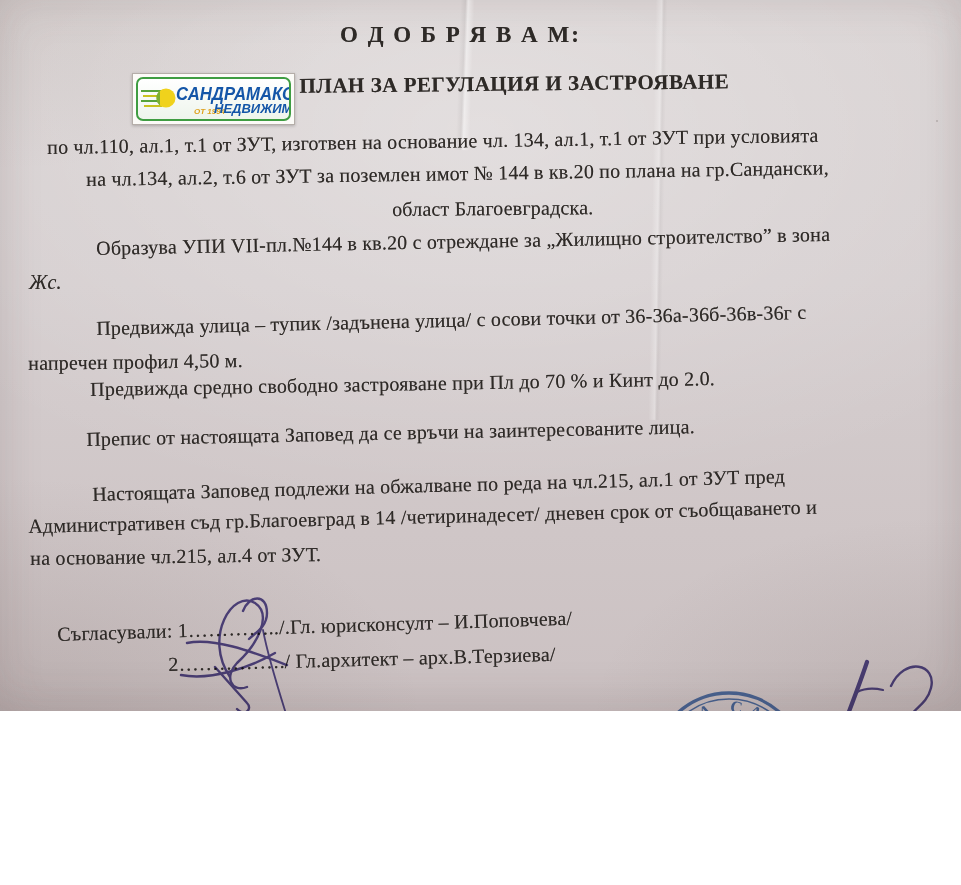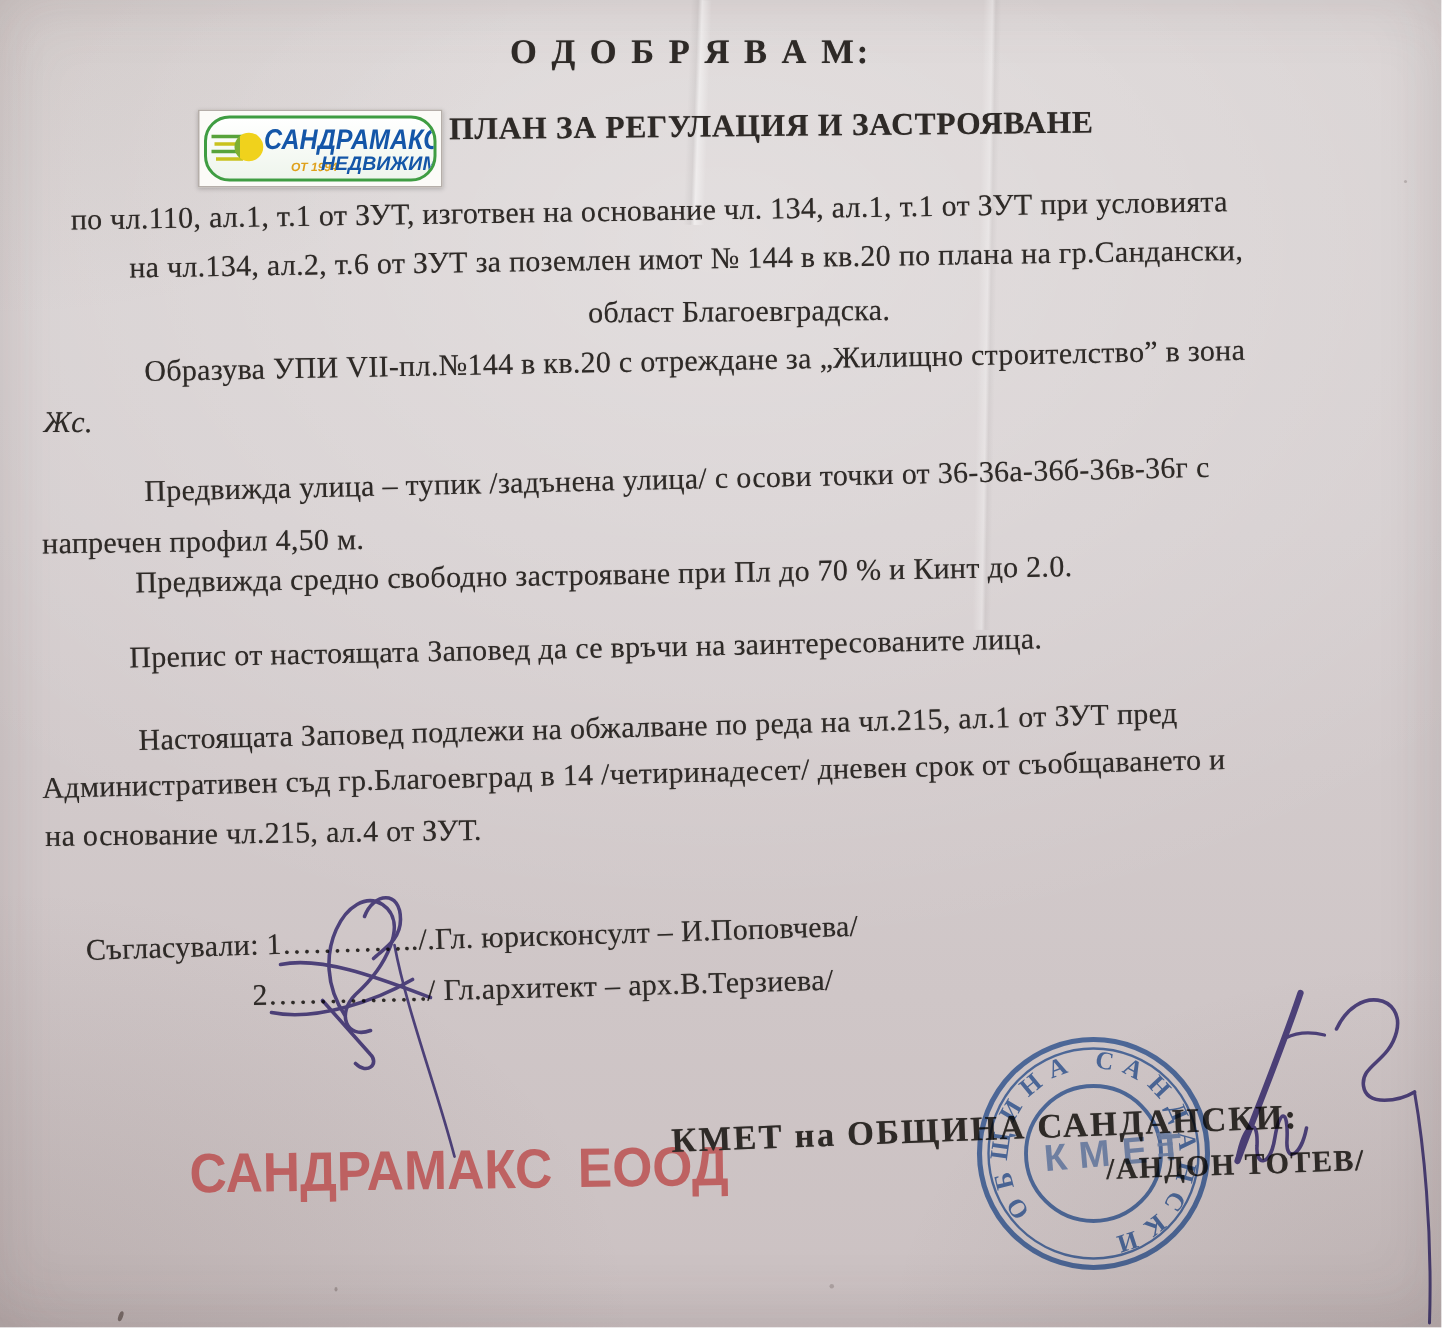--- a/index.html
+++ b/index.html
@@ -1,18 +1,18 @@
 <!DOCTYPE html>
 <html><head>
 <meta charset="utf-8">
 <style>
   html,body{margin:0;padding:0;}
   #paper{
     position:relative;
-    width:961px;height:885px;
+    width:961px;height:711px;
     overflow:hidden;
     font-family:"Liberation Serif", serif;
     background:
       radial-gradient(120% 90% at 50% 18%, rgba(255,255,255,0.30), rgba(255,255,255,0) 60%),
       radial-gradient(80% 60% at 0% 100%, rgba(96,78,74,0.16), rgba(96,78,74,0) 55%),
       radial-gradient(70% 50% at 100% 100%, rgba(96,78,74,0.14), rgba(96,78,74,0) 55%),
       radial-gradient(60% 40% at 0% 0%, rgba(120,100,90,0.10), rgba(120,100,90,0) 60%),
       linear-gradient(180deg, #d8d2d2 0%, #d5cecf 40%, #cfc6c7 75%, #cbc1c2 100%);
     box-shadow: inset -6px -14px 40px rgba(70,50,48,.10), inset 8px 10px 40px rgba(110,92,84,.08);
     text-align: right;
@@ -29,21 +29,21 @@
     font-family:"Liberation Sans", sans-serif;
     font-weight:bold;font-size:37px;letter-spacing:0px;word-spacing:8px;
     color:rgba(187,77,77,.82);
     transform:rotate(-0.8deg) scaleX(.93);transform-origin:left top;
     white-space:nowrap;
   }
   
   .logo-box{position:absolute;left:132px;top:73px;width:161px;height:50px;
     background:#fcfbf8;border:1px solid #b5aea9;box-shadow:0 1px 3px rgba(0,0,0,.22);}
   .logo-inner{position:absolute;left:3px;top:3px;right:3px;bottom:3px;
-    border:2px solid #3f9d42;border-radius:17px;
+    border:2px solid #3f9d42;border-radius:7px;
     background:linear-gradient(#ffffff, #eef5ec);overflow:hidden;}
   .logo-brand{position:absolute;left:38px;top:4px;
     font-family:"Liberation Sans", sans-serif;font-weight:bold;font-style:italic;
     font-size:19px;color:#1456a8;transform:scaleX(.88);transform-origin:left top;white-space:nowrap;}
   .logo-since{position:absolute;left:16px;bottom:3px;
     font-family:"Liberation Sans", sans-serif;font-weight:bold;font-style:italic;
     font-size:8px;color:#dfa11c;white-space:nowrap;padding-left:40px;}
   .logo-tagline{position:absolute;left:76px;bottom:3px;
     font-family:"Liberation Sans", sans-serif;font-weight:bold;font-style:italic;
     font-size:13px;color:#1456a8;white-space:nowrap;}

